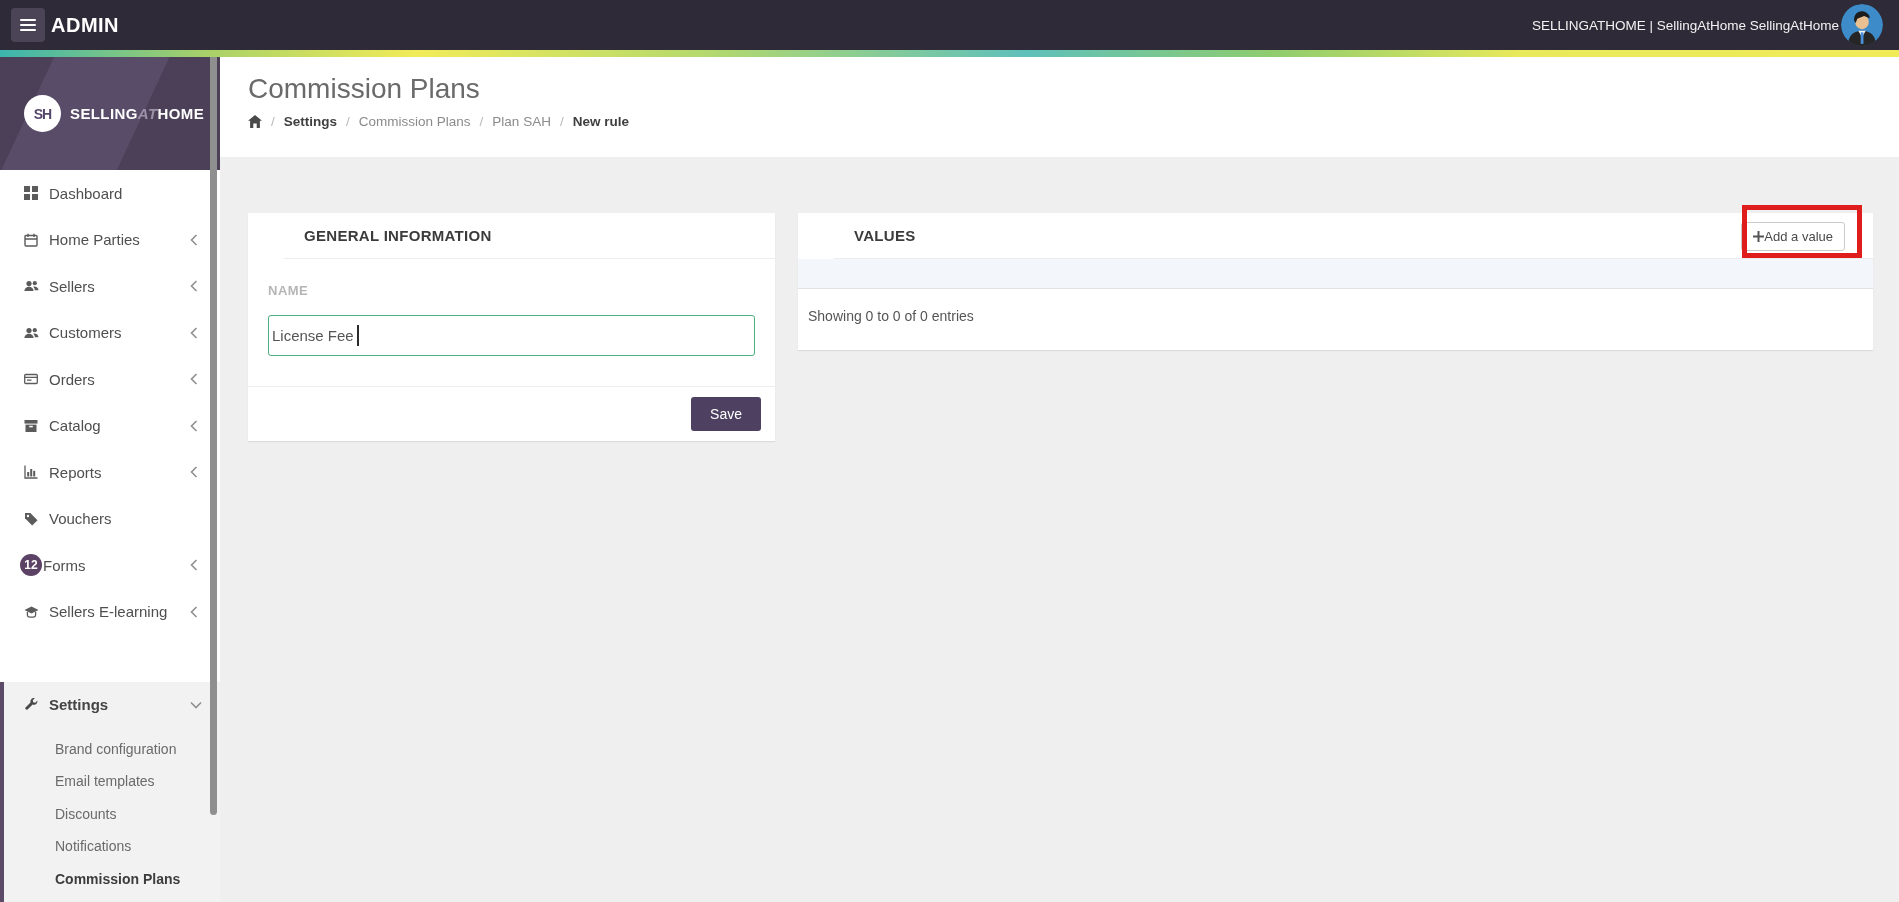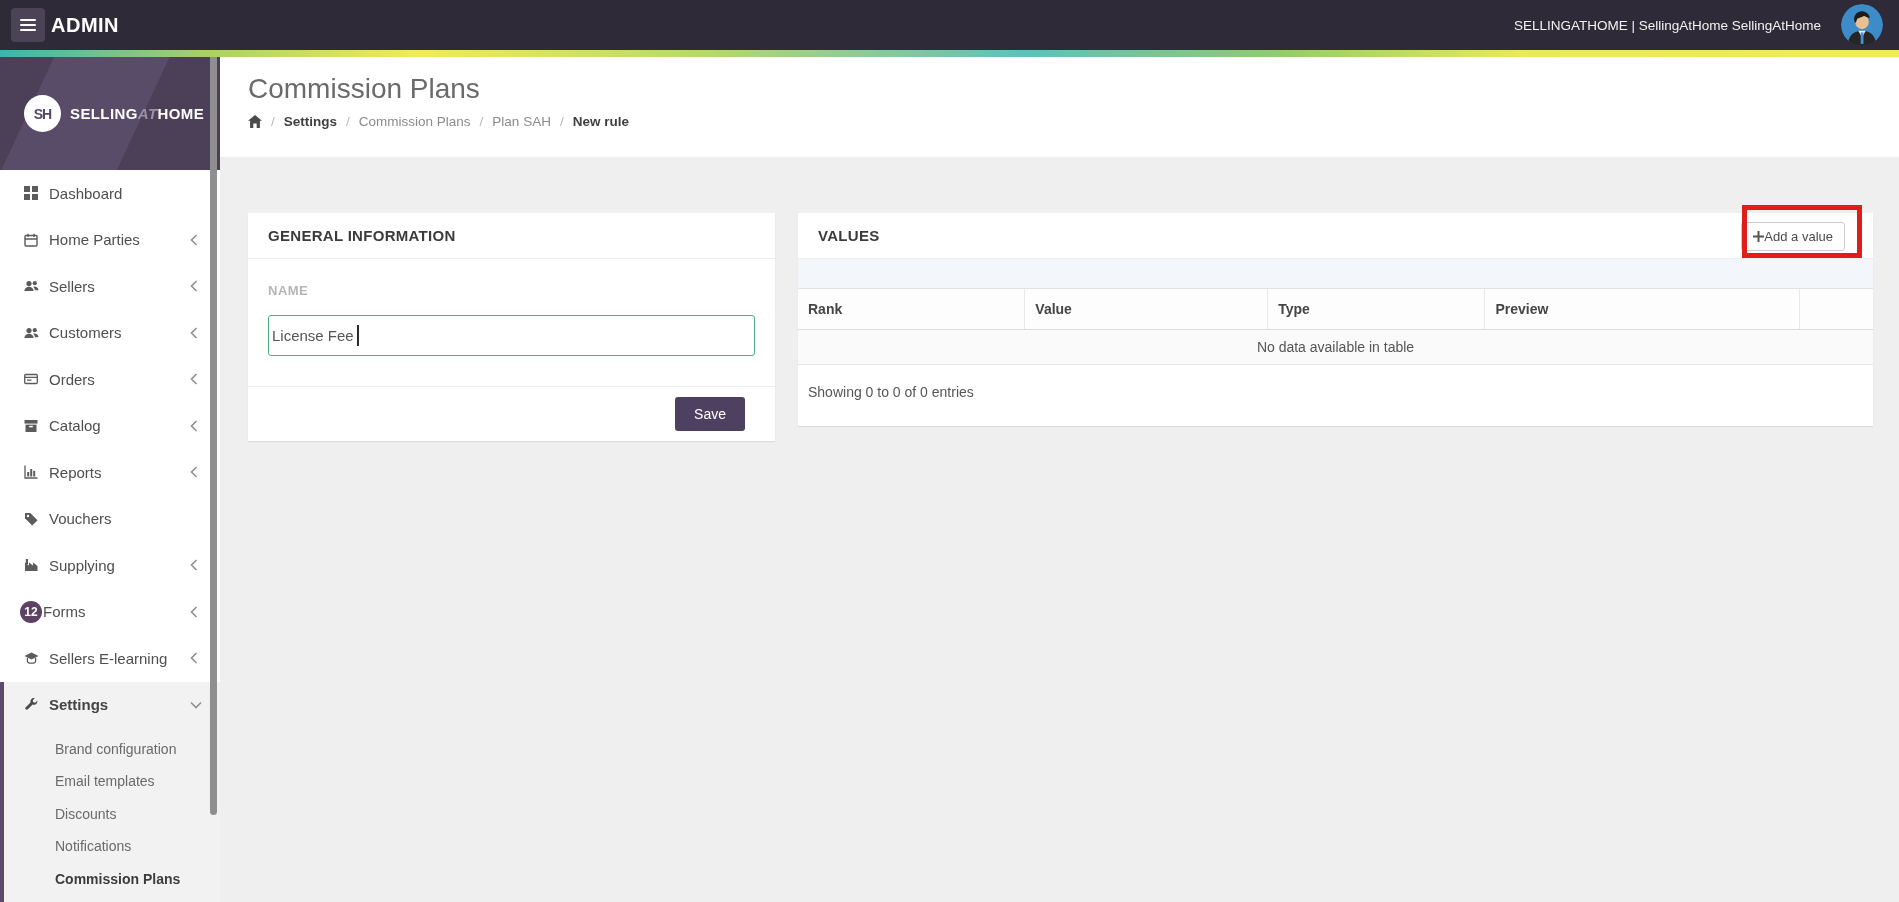--- a/index.html
+++ b/index.html
@@ -5,21 +5,21 @@
   * { margin:0; padding:0; box-sizing:border-box; }
   html,body { width:1899px; height:902px; overflow:hidden; }
   body { font-family:"Liberation Sans","DejaVu Sans",sans-serif; background:#efefef; position:relative; }
   svg { display:block; }
 
   
   .topbar { position:absolute; top:0; left:0; width:1899px; height:50px; background:#2e2a37; display:flex; align-items:center; z-index:30; }
   .hamburger { width:34px; height:34px; margin-left:11px; background:#4b4456; border:none; border-radius:4px; display:flex; flex-direction:column; justify-content:center; align-items:center; gap:3px; cursor:pointer; }
   .hamburger i { display:block; width:16px; height:2px; background:#fff; border-radius:1px; }
   .brand { color:#ffffff; font-size:20px; font-weight:bold; letter-spacing:.5px; margin-left:6px; }
-  .topbar-right { margin-left:auto; display:flex; align-items:center; gap:20px; margin-right:16px; }
+  .topbar-right { margin-left:auto; display:flex; align-items:center; gap:2px; margin-right:16px; }
   .user-label { color:#f2f2f2; font-size:13.5px; }
   .avatar { width:42px; height:42px; border-radius:50%; overflow:hidden; cursor:pointer; }
 
   
   .gradient-bar { position:absolute; top:50px; left:0; width:1899px; height:7px; z-index:29;
     background:linear-gradient(90deg,#3cb5ae 0%,#a9d168 11%,#f1eb58 22%,#b5d96c 37%,#5fc0bb 54%,#8ecc6e 67%,#e8e95b 80%,#f1eb58 100%); }
 
   
   .sidebar { position:absolute; top:57px; left:0; bottom:0; width:220px; background:#ffffff; z-index:20; }
   .logo-area { height:113px; background-color:#594c68; display:flex; align-items:center; padding-left:24px;
@@ -54,30 +54,30 @@
   .breadcrumb { margin-top:9px; display:flex; align-items:center; gap:9px; font-size:13.5px; }
   .bc-home { color:#4a4a4a; cursor:pointer; }
   .bc-sep { color:#b9b9b9; }
   .bc-item { color:#8b8b8b; text-decoration:none; cursor:pointer; }
   .bc-item.bold { color:#3f3f3f; font-weight:bold; }
 
   .content { height:calc(100% - 100px); background:#efefef; padding:56px 26px 0 28px; }
   .row { display:flex; gap:23px; align-items:flex-start; }
 
   .panel { background:#ffffff; box-shadow:0 1px 1px rgba(0,0,0,.08); }
-  .panel-heading { padding:14px 20px; font-size:15px; font-weight:bold; color:#3b3b3b; letter-spacing:.3px; border-bottom:1px solid #ededed; }
+  .panel-heading { padding:14px 20px; font-size:15px; font-weight:bold; color:#3b3b3b; letter-spacing:.3px; border-bottom:1px solid #ededed;margin-left:36px; }
 
   
   .panel-general { width:527px; flex:0 0 auto; }
   .panel-general .panel-body { padding:24px 20px 30px 20px; }
   .field-label { font-size:13px; font-weight:bold; color:#b5b5b5; letter-spacing:.5px; margin-bottom:17px; }
   .input-wrap { position:relative; }
   .text-input { width:100%; height:41px; border:1px solid #4cae7c; border-radius:3px; padding:0 3px; font-size:15px; color:#555555; font-family:"Liberation Sans","DejaVu Sans",sans-serif; outline:none; background:#fff; }
   .caret { position:absolute; left:89px; top:10px; width:1.5px; height:21px; background:#2b2b2b; }
-  .panel-footer { border-top:1px solid #ededed; padding:10px 30px; display:flex; }
+  .panel-footer { border-top:1px solid #ededed; padding:10px 14px; display:flex; }
   .save-btn { margin-left:auto; background:#4d4060; color:#ffffff; border:none; border-radius:3px; font-size:14px; padding:9px 19px; cursor:pointer; font-family:inherit; }
 
   
   .panel-values { flex:1 1 auto; position:relative; }
   .add-value-btn { position:absolute; top:9px; right:28px; background:#ffffff; border:1px solid #cbcbcb; border-radius:3px; color:#4a4a4a; font-size:13px; padding:6px 11px; display:flex; align-items:center; gap:0; cursor:pointer; font-family:inherit; }
   .add-value-btn .plus { color:#555; }
   .annotation-rect { position:absolute; top:-8px; right:11px; width:120px; height:53px; border:5px solid #df1d1d; z-index:6; pointer-events:none; }
   .blue-row { height:30px; background:#f3f7fb; border-bottom:1px solid #e2e2e2; }
   table.values-table { width:100%; border-collapse:collapse; table-layout:fixed; }
   .values-table th { text-align:left; font-size:14px; font-weight:bold; color:#454545; padding:12px 10px; border-bottom:1px solid #dcdcdc; background:#fdfdfd; cursor:pointer; }
@@ -223,34 +223,20 @@
     <div class="nav-item">
       <span class="nav-ic">
           <svg width="14" height="14" viewBox="0 0 14 14" fill="currentColor">
             <path d="M1 1h5.3L13.5 8.2 8.2 13.5 1 6.3z"></path>
             <circle cx="4" cy="4" r="1.2" fill="#fff"></circle>
           </svg>
         </span>
       <span class="nav-label">Vouchers</span>
     </div>
     <div class="nav-item">
-      <span class="nav-ic">
-          <svg width="14" height="14" viewBox="0 0 14 14" fill="currentColor">
-            <path d="M1 13V4.5l4 3v-3l4 3v-3l4.5 3.4V13z"></path>
-            <rect x="1.8" y="1" width="2.2" height="5"></rect>
-          </svg>
-        </span>
-      <span class="nav-label">Supplying</span>
-      <span class="nav-chevron">
-          <svg width="8" height="12" viewBox="0 0 8 12" fill="none" stroke="currentColor" stroke-width="1.6">
-            <path d="M6.5 1L1.5 6l5 5"></path>
-          </svg>
-        </span>
-    </div>
-    <div class="nav-item">
       <span class="nav-badge">12</span>
       <span class="nav-label">Forms</span>
       <span class="nav-chevron">
           <svg width="8" height="12" viewBox="0 0 8 12" fill="none" stroke="currentColor" stroke-width="1.6">
             <path d="M6.5 1L1.5 6l5 5"></path>
           </svg>
         </span>
     </div>
     <div class="nav-item">
       <span class="nav-ic">
@@ -342,42 +328,19 @@
                 <rect x="4.5" y="0" width="2" height="11"></rect>
                 <rect x="0" y="4.5" width="11" height="2"></rect>
               </svg>
             </span>
           <span>Add a value</span>
         </button>
         <div class="annotation-rect"></div>
 
         <div class="blue-row"></div>
 
-        <table class="values-table">
-          <colgroup>
-              <col style="width:21.1%">
-              <col style="width:22.6%">
-              <col style="width:20.2%">
-              <col style="width:29.3%">
-              <col style="width:6.8%">
-            </colgroup>
-          <thead>
-            <tr>
-              <th>Rank</th>
-              <th>Value</th>
-              <th>Type</th>
-              <th>Preview</th>
-              <th></th>
-            </tr>
-          </thead>
-          <tbody>
-            <tr>
-              <td class="empty-cell" colspan="5">No data available in table</td>
-            </tr>
-          </tbody>
-        </table>
 
         <div class="table-info">Showing 0 to 0 of 0 entries</div>
       </section>
 
     </div>
   </div>
 </main>
 
 </body></html>

